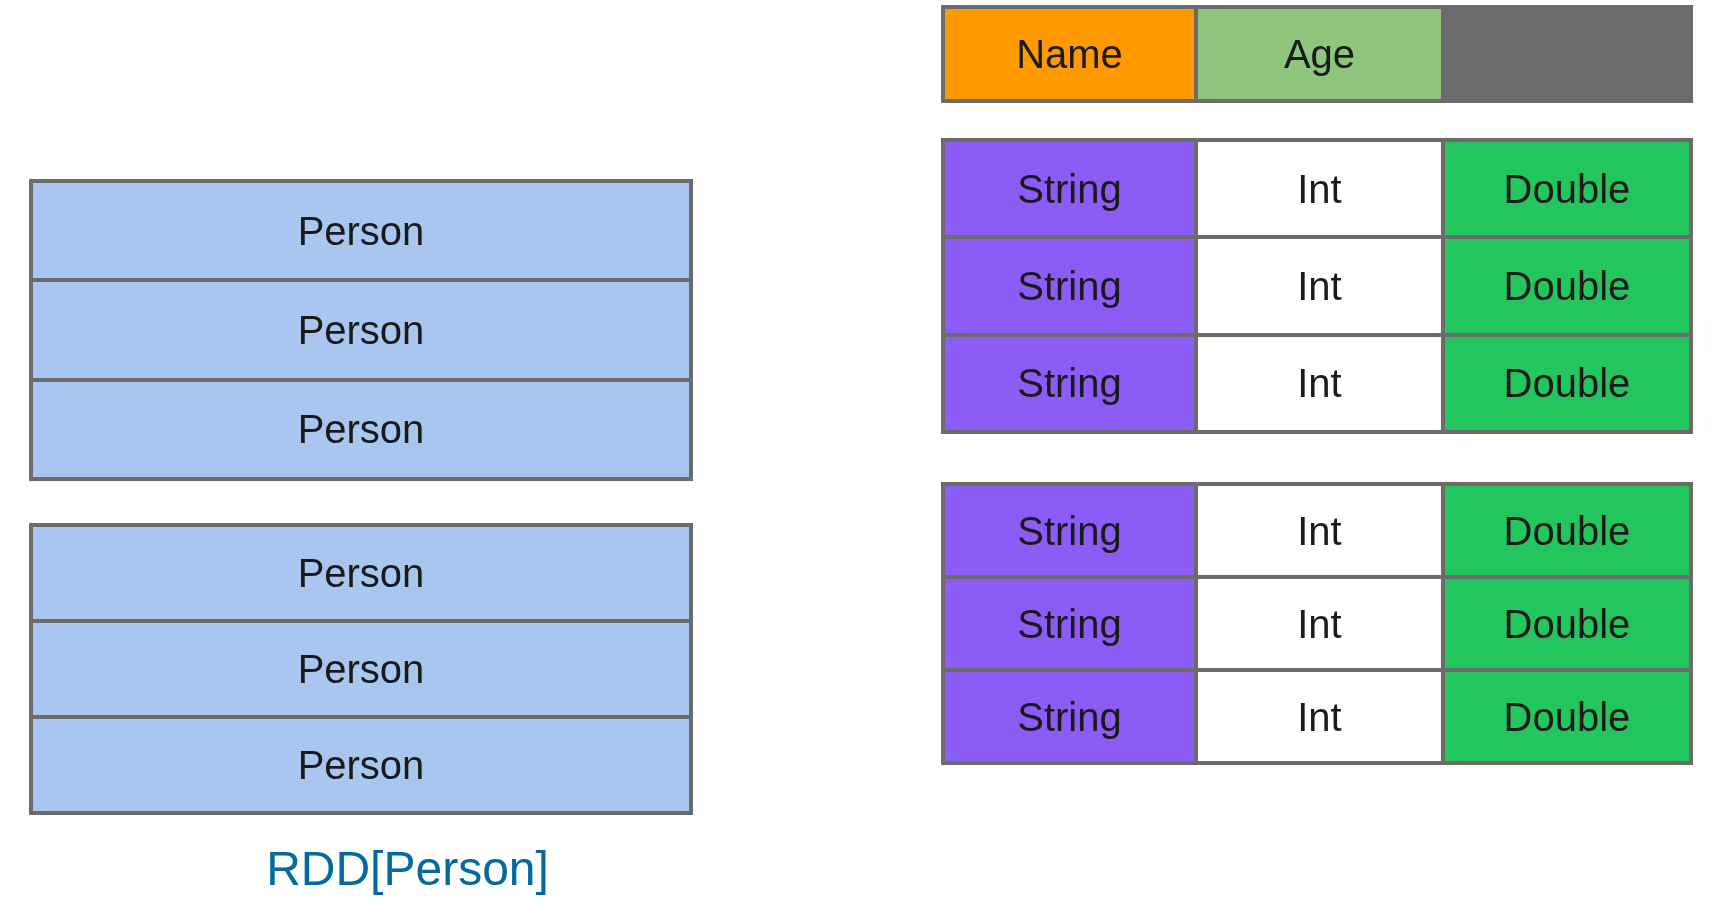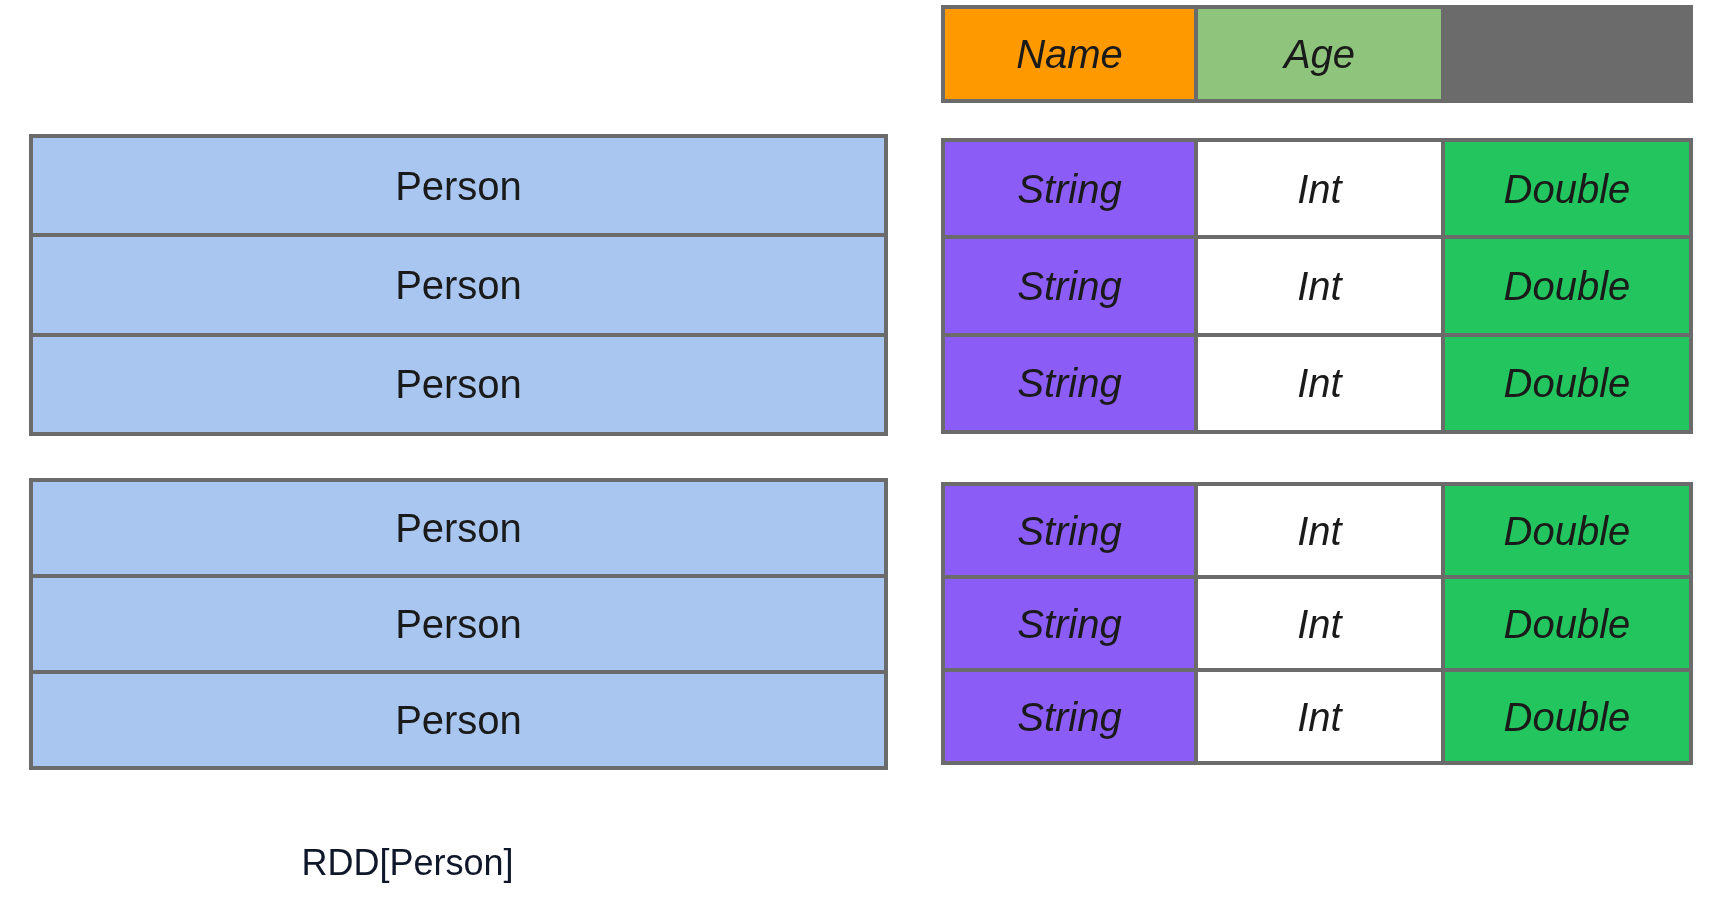--- a/index.html
+++ b/index.html
@@ -27,21 +27,22 @@
     box-sizing: border-box;
     border: 4px solid #6b6b6b;
     background: #6b6b6b;
     display: flex;
     flex-direction: column;
   }
 
   
   .rdd-block {
     left: 29px;
-    width: 859px;
+    width: 664px;
+    margin-top: 45px;
   }
   .rdd-block-1 { top: 134px;  height: 302px; }
   .rdd-block-2 { top: 478px;  height: 292px; }
 
   .rdd-row {
     flex: 1 1 0;
     box-sizing: border-box;
     background: #a8c6f0;
     display: flex;
     align-items: center;
@@ -75,21 +76,20 @@
 
   .df-cell {
     box-sizing: border-box;
     display: flex;
     align-items: center;
     justify-content: center;
     font-size: 40px;
     color: #1a1a1a;
     line-height: 1;
     overflow: hidden;
-    font-style: italic;
   }
   .df-cell + .df-cell {
     border-left: 4px solid #6b6b6b;
   }
 
   
   .col-name   { width: 249px; }
   .col-age    { width: 247px; }
   .col-height { flex: 1 1 auto; }
 
@@ -100,22 +100,22 @@
 
   
   .cell-string { background: #8b5cf6; }
   .cell-int    { background: #ffffff; }
   .cell-double { background: #22c55e; text-align: right; }
 
   
   .caption {
     position: absolute;
     top: 845px;
-    font-size: 36px;
-    color: #0f172a;
+    font-size: 48px;
+    color: #0369a1;
     text-align: center;
     line-height: 1;
     white-space: nowrap;
   }
   .caption-rdd { left: 29px;  width: 757px; }
   .caption-df  { left: 941px; width: 752px; }
 </style>
 </head>
 <body>
 

